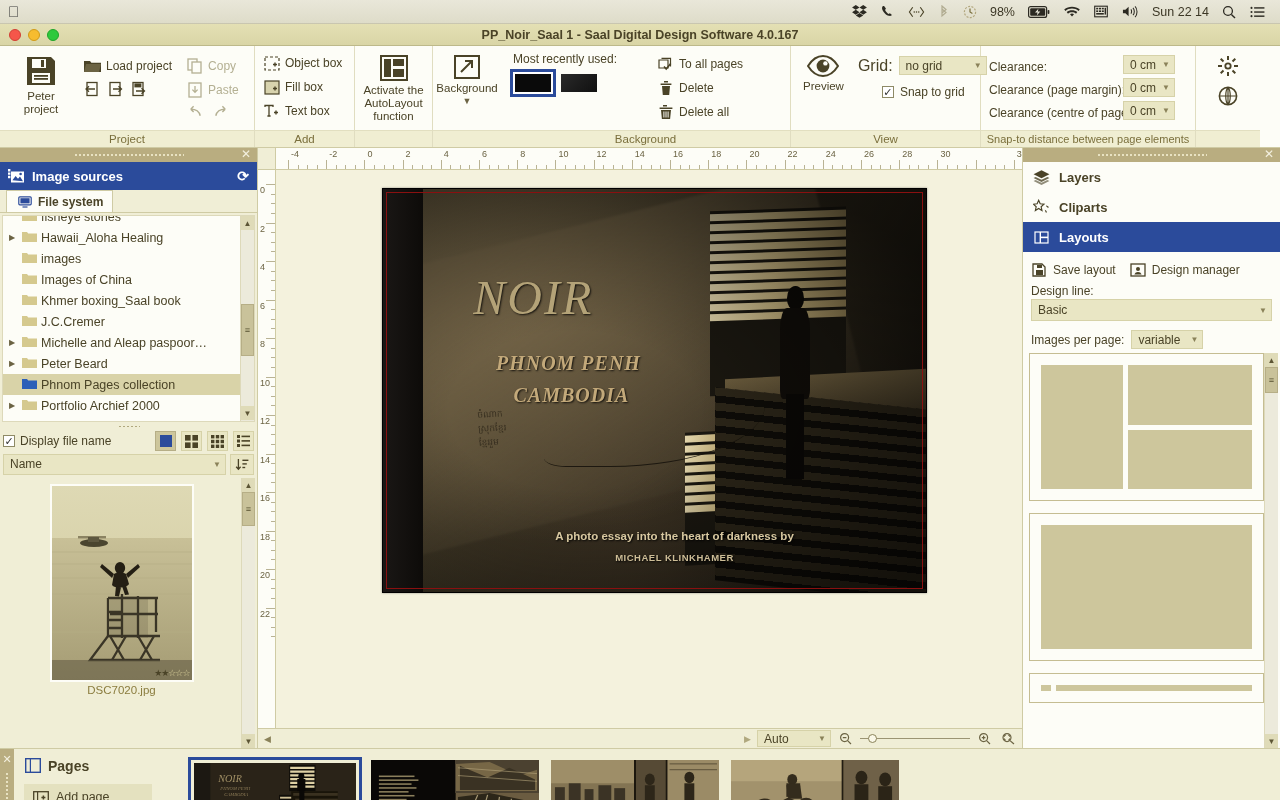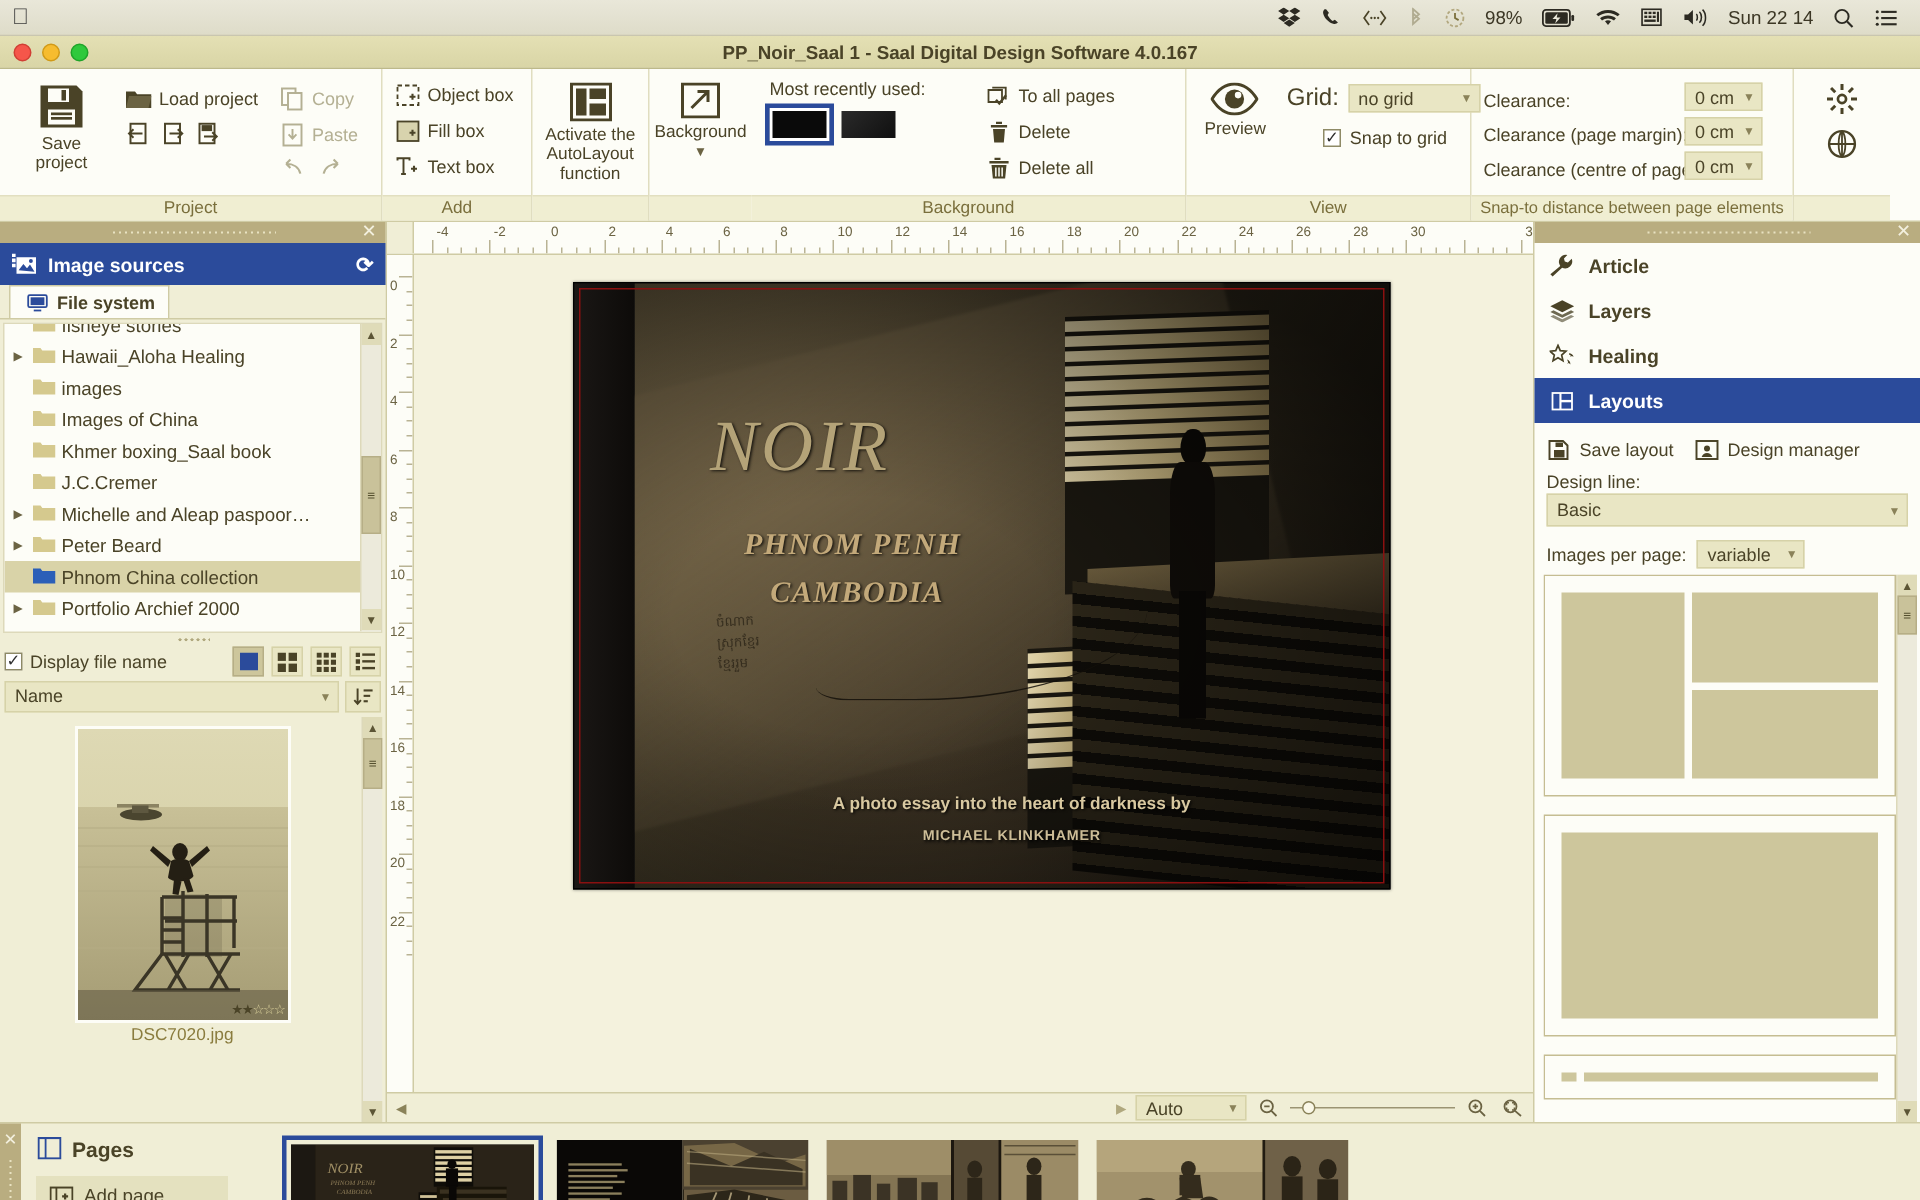--- a/index.html
+++ b/index.html
@@ -349,21 +349,21 @@
         <span class="ico" style="width:34px;height:34px">
           <svg width="32" height="32" viewBox="0 0 32 32">
               <path fill="#4a4327" d="M2 2h24l4 4v24H2V2z"></path>
               <rect x="7" y="4" width="14" height="9" fill="#fdfdf7"></rect>
               <rect x="16" y="5" width="3" height="7" fill="#4a4327"></rect>
               <rect x="7" y="18" width="18" height="10" fill="#fdfdf7"></rect>
               <rect x="9" y="20" width="14" height="1.8" fill="#4a4327"></rect>
               <rect x="9" y="23" width="14" height="1.8" fill="#4a4327"></rect>
             </svg>
         </span>
-        <span class="lbl">Save</span>
+        <span class="lbl">Peter</span>
         <span class="lbl" style="margin-top:0">project</span>
       </div>
       <div style="display:flex; flex-direction:column; padding-top:2px;">
         <div class="item-row">
           <span class="ico">
             <svg width="17" height="14" viewBox="0 0 17 14">
                 <path fill="#4a4327" d="M0 2h6l1.4 1.8H17V13H0z"></path>
                 <path fill="#6b6343" d="M2 5h15l-2 8H0z"></path>
               </svg>
           </span>
@@ -719,21 +719,21 @@
         </span>
         <span>Peter Beard</span>
       </div>
       <div class="tnode sel">
         <span class="arrow"></span>
         <span class="folder">
           <svg width="15" height="12" viewBox="0 0 15 12">
               <path fill="#2b5fb8" d="M0 1h5l1.2 1.6H15V11H0z"></path>
             </svg>
         </span>
-        <span>Phnom China collection</span>
+        <span>Phnom Pages collection</span>
       </div>
       <div class="tnode">
         <span class="arrow">▶</span>
         <span class="folder">
           <svg width="15" height="12" viewBox="0 0 15 12">
               <path fill="#d5c98e" d="M0 1h5l1.2 1.6H15V11H0z"></path>
             </svg>
         </span>
         <span>Portfolio Archief 2000</span>
       </div>
@@ -1118,44 +1118,36 @@
   </div>
 
   <div id="rightpanel">
     <div class="panel-grip">
       <span class="dots"></span>
       <span class="x">✕</span>
     </div>
     <div class="rp-item">
       <span class="ico">
         <svg width="18" height="16" viewBox="0 0 18 16">
-            <path fill="#4a4327" d="M11.6.4a5 5 0 0 0-4 7.9L.6 14.2l1.6 1.5 6.7-6.1a5 5 0 0 0 6.8-6.3L13 5.8l-2.2-.6-.6-2.2 2.4-2.4a5 5 0 0 0-1-.2z"></path>
-          </svg>
-      </span>
-      <span>Article</span>
-    </div>
-    <div class="rp-item">
-      <span class="ico">
-        <svg width="18" height="16" viewBox="0 0 18 16">
             <path fill="#4a4327" d="M9 .8 17.4 5 9 9.2.6 5z"></path>
             <path fill="#4a4327" d="M9 11 2.8 7.9.6 9 9 13.2 17.4 9l-2.2-1.1z" opacity=".8"></path>
             <path fill="#4a4327" d="M9 14.2 2.8 11.1.6 12.2 9 16.4l8.4-4.2-2.2-1.1z" opacity=".6"></path>
           </svg>
       </span>
       <span>Layers</span>
     </div>
     <div class="rp-item">
       <span class="ico">
         <svg width="18" height="16" viewBox="0 0 18 16">
             <path fill="none" stroke="#4a4327" stroke-width="1.2" d="M6 .9 7.6 4.6 11.6 5l-3 2.7.9 4-3.5-2.1-3.5 2.1.9-4L.4 5l4-.4z"></path>
             <path fill="#4a4327" d="M13.8 6.4c1.5 0 2.8 1 3.2 2.4l-1.4-.5-.8 1 .2-1.3-1.2-.7z"></path>
             <path fill="#4a4327" d="M12.4 10.8c1.6.4 2.6 2 2.3 3.6l-1-1.1-1.2.6.7-1.1z"></path>
           </svg>
       </span>
-      <span>Healing</span>
+      <span>Cliparts</span>
     </div>
     <div class="rp-item sel">
       <span class="ico">
         <svg width="17" height="15" viewBox="0 0 17 15">
             <rect x=".7" y=".7" width="15.6" height="13.6" fill="#fff" stroke="#2b4b9b" stroke-width="1.4"></rect>
             <rect x="2.6" y="2.6" width="4" height="9.8" fill="#2b4b9b"></rect>
             <rect x="8" y="2.6" width="6.4" height="4" fill="#2b4b9b"></rect>
             <rect x="8" y="8.2" width="6.4" height="4.2" fill="#2b4b9b"></rect>
           </svg>
       </span>

